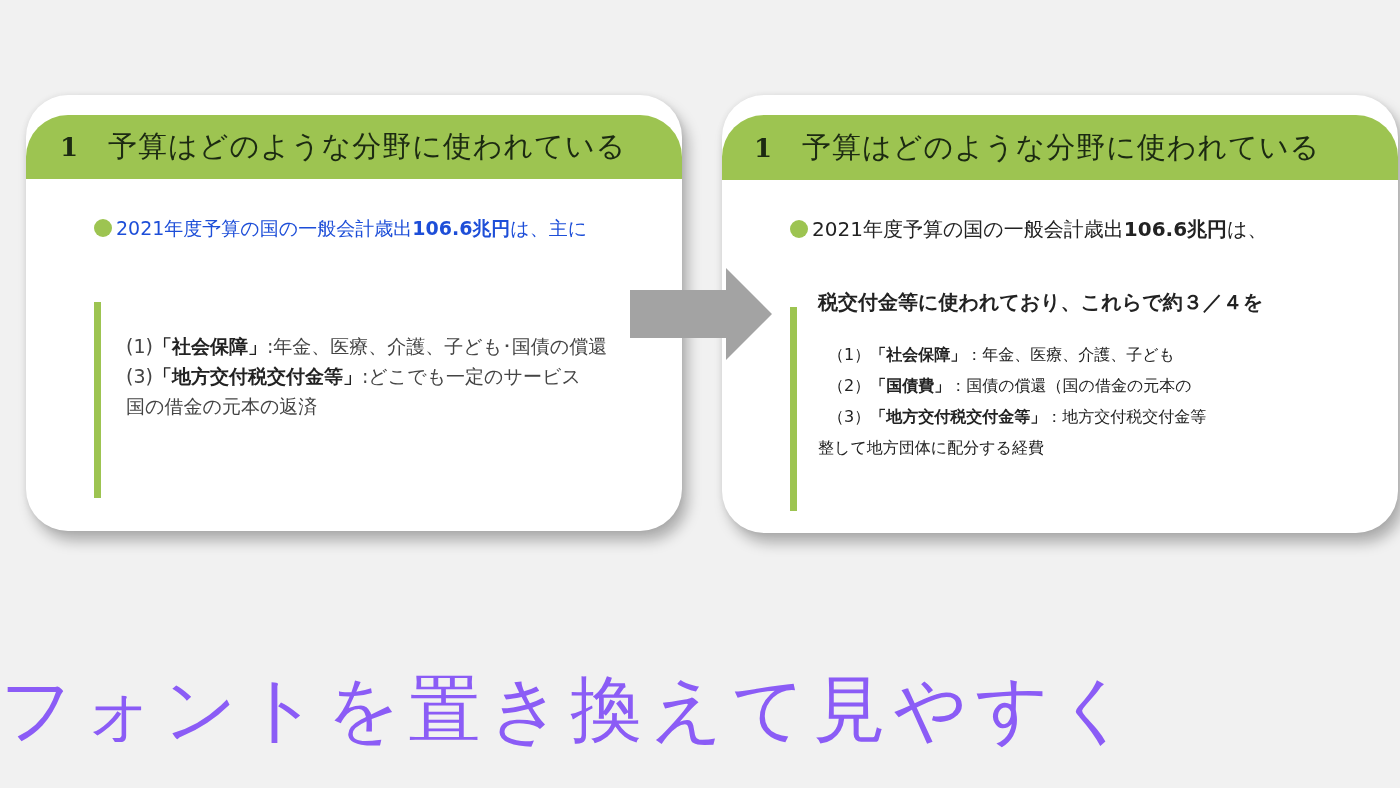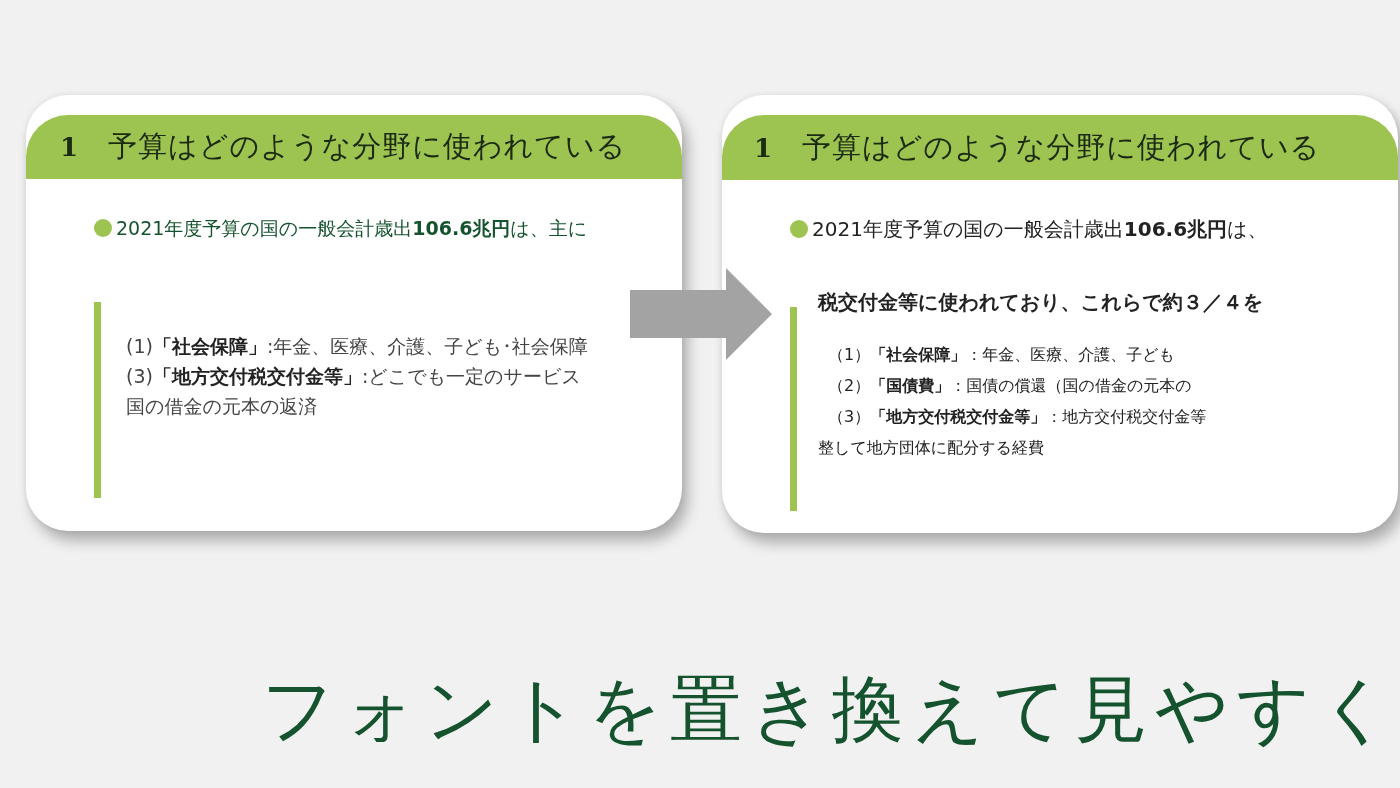--- a/index.html
+++ b/index.html
@@ -42,21 +42,21 @@
     letter-spacing: 1px;
   }
   .card-left .header .num { margin-left: 34px; margin-right: 30px; }
   .card-right .header .num { margin-left: 32px; margin-right: 30px; }
 
   .body-text { position: absolute; white-space: nowrap; color: #333; }
   .bullet-dot {
     display: inline-block; width: 18px; height: 18px; border-radius: 50%;
     background: #9dc451; vertical-align: -2px; margin-right: 4px;
   }
-  .card-left .intro { left: 68px; top: 118px; font-size: 19px; line-height: 31px; color: #14532d; }
+  .card-left .intro { left: 68px; top: 118px; font-size: 19px; line-height: 31px; color: #1d4ed8; }
   .card-right .intro { left: 68px; top: 118px; font-size: 20px; line-height: 33px; color: #222; }
   .intro .line2 { display: block; padding-left: 28px; }
   .card-left .intro .line2 { padding-left: 30px; }
   .card-right .intro .line2 { padding-left: 28px; font-weight: bold; margin-top: 40px; }
   .intro b { font-weight: bold; }
 
   .vbar { position: absolute; width: 7px; background: #9dc451; }
   .card-left .vbar { left: 68px; top: 207px; height: 196px; }
   .card-right .vbar { left: 68px; top: 212px; height: 204px; }
 
@@ -65,39 +65,39 @@
   .card-right .list { left: 96px; top: 244px; font-size: 16px; line-height: 31px; color: #222; }
   .list .item { display: block; }
   .list .item b { font-weight: bold; color: #222; }
   .list .cont { display: block; }
   .card-right .list .item { padding-left: 10px; }
 
   .arrow {
     position: absolute; left: 630px; top: 268px; width: 142px; height: 92px;
   }
   .caption {
-    position: absolute; left: 0; right: 0; top: 662px; text-align: right;
-    font-size: 72px; color: #14532d; letter-spacing: 8px;
+    position: absolute; left: 0; right: 0; top: 662px; text-align: left;
+    font-size: 72px; color: #8b5cf6; letter-spacing: 8px;
     font-family: "DejaVu Sans", "Liberation Sans", sans-serif;
   }
 </style>
 </head>
 <body>
 
 <div class="card card-left">
   <div class="header">
     <span class="num">1</span>
     <span class="title">予算はどのような分野に使われている</span>
   </div>
   <div class="body-text intro">
     <span class="bullet-dot"></span><span>2021年度予算の国の一般会計歳出</span><b>106.6兆円</b><span>は、主に</span>
   </div>
   <div class="vbar"></div>
   <div class="list">
-    <span class="item"><span>(1)</span><b>「社会保障」</b><span>:年金、医療、介護、子ども･社会保障</span></span>
+    <span class="item"><span>(1)</span><b>「社会保障」</b><span>:年金、医療、介護、子ども･国債の償還</span></span>
     <span class="item"><span>(3)</span><b>「地方交付税交付金等」</b><span>:どこでも一定のサービス</span></span>
     <span class="cont">国の借金の元本の返済</span>
   </div>
 </div>
 
 <div class="card card-right">
   <div class="header">
     <span class="num">1</span>
     <span class="title">予算はどのような分野に使われている</span>
   </div>

